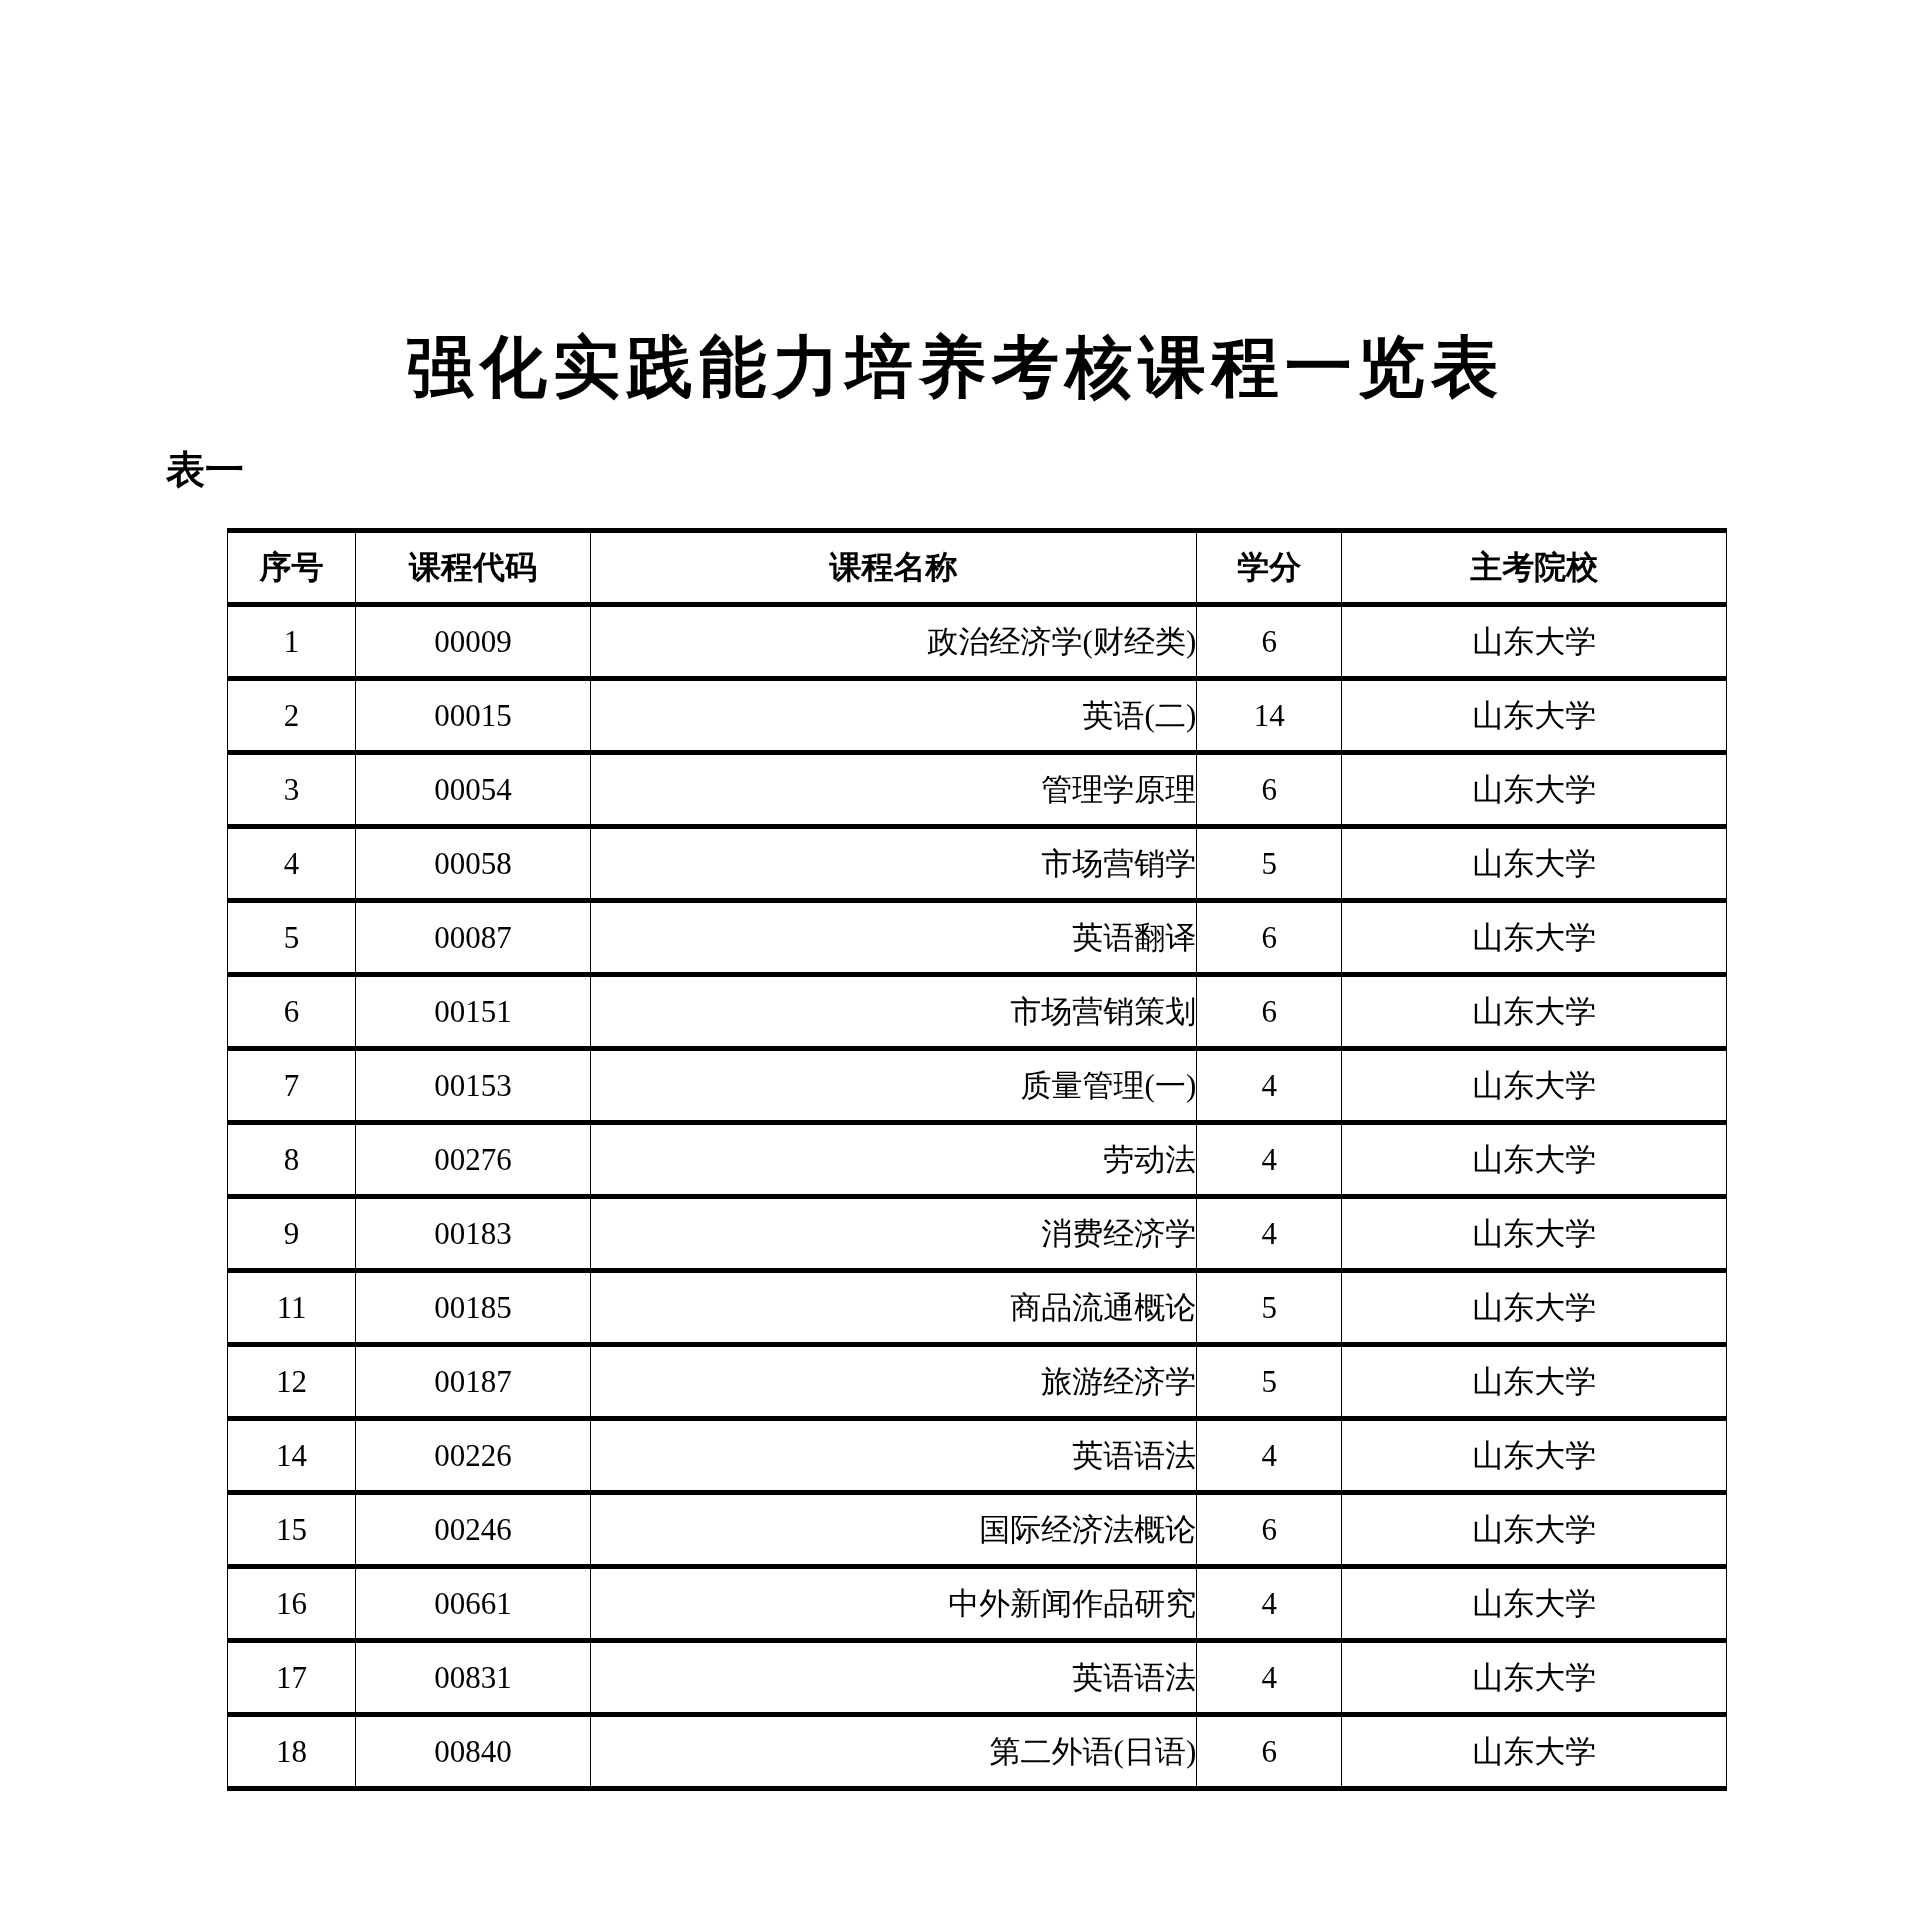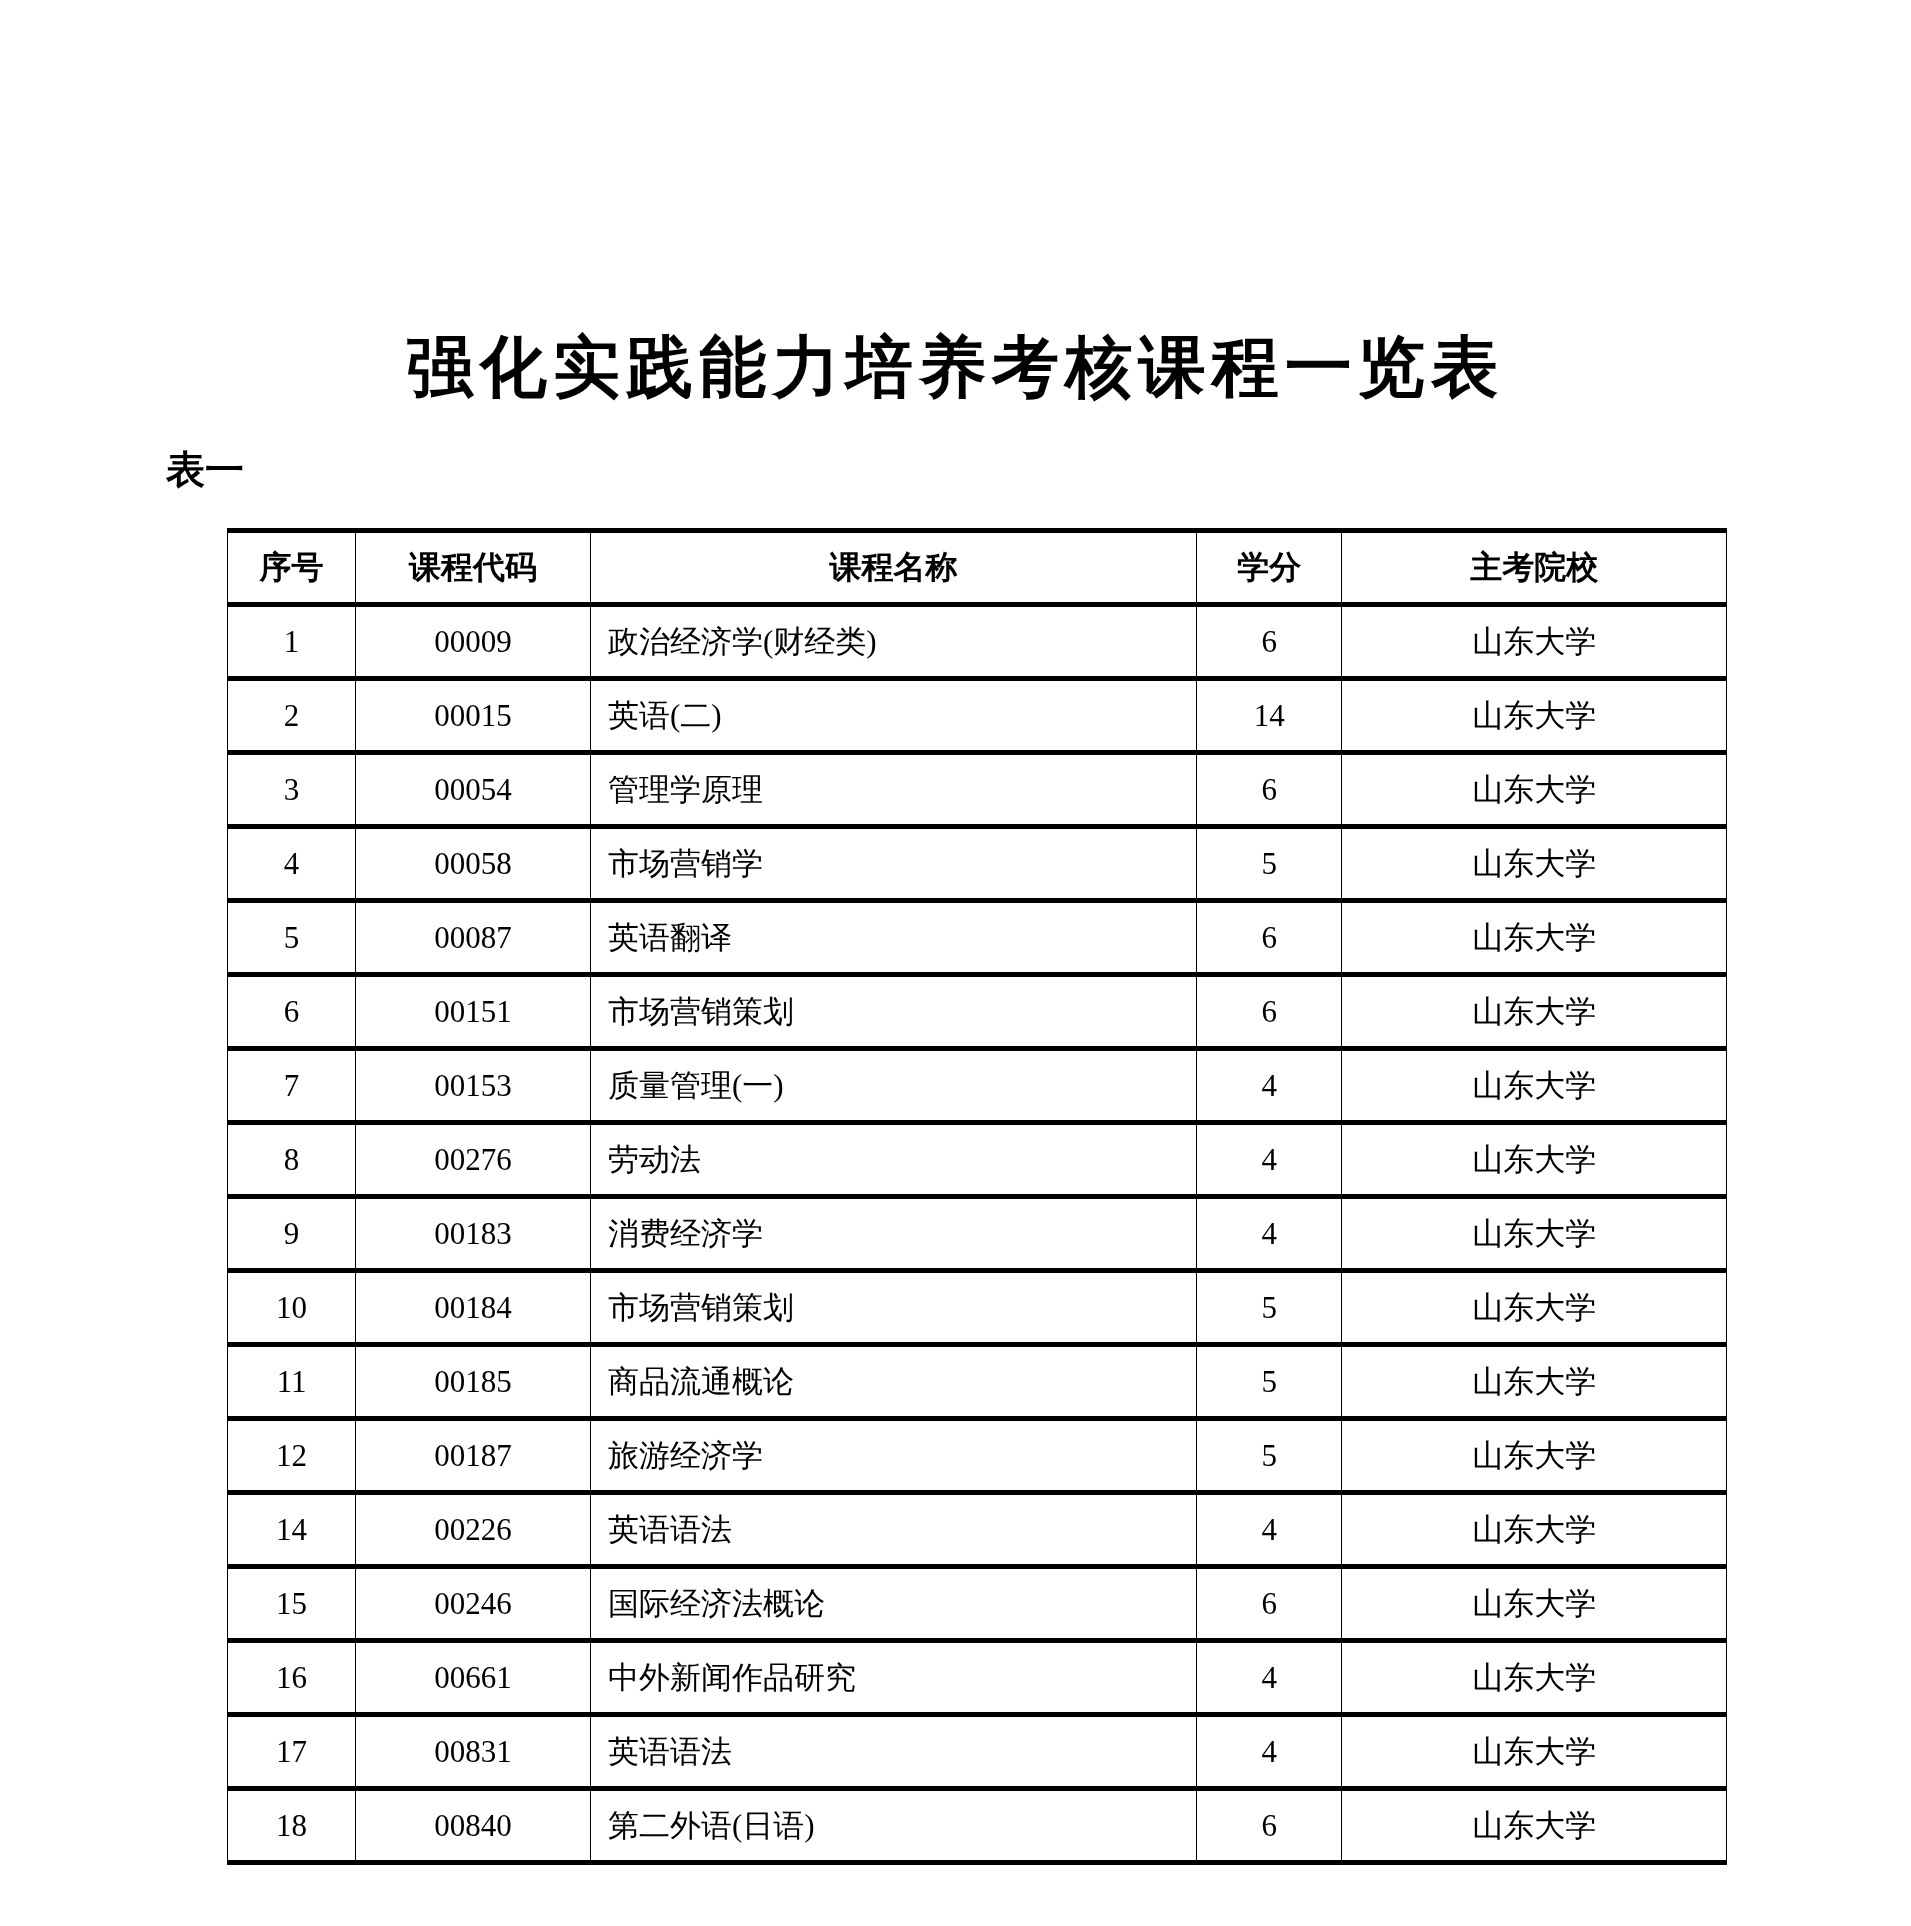--- a/index.html
+++ b/index.html
@@ -56,21 +56,21 @@
     overflow: hidden;
     white-space: nowrap;
   }
   .course-table th {
     font-weight: bold;
     font-size: 32px;
     height: 69px;
   }
   .course-table td { height: 69px; }
   .course-table td.col-name {
-    text-align: left;
+    text-align: right;
     padding-left: 17.3px;
     margin-left: 40px;
   }
 </style>
 </head>
 <body>
 
 <div class="page">
 
 
@@ -154,27 +154,20 @@
         <td>山东大学</td>
       </tr>
         <tr>
         <td>9</td>
         <td>00183</td>
         <td class="col-name">消费经济学</td>
         <td>4</td>
         <td>山东大学</td>
       </tr>
         <tr>
-        <td>10</td>
-        <td>00184</td>
-        <td class="col-name">市场营销策划</td>
-        <td>5</td>
-        <td>山东大学</td>
-      </tr>
-        <tr>
         <td>11</td>
         <td>00185</td>
         <td class="col-name">商品流通概论</td>
         <td>5</td>
         <td>山东大学</td>
       </tr>
         <tr>
         <td>12</td>
         <td>00187</td>
         <td class="col-name">旅游经济学</td>

